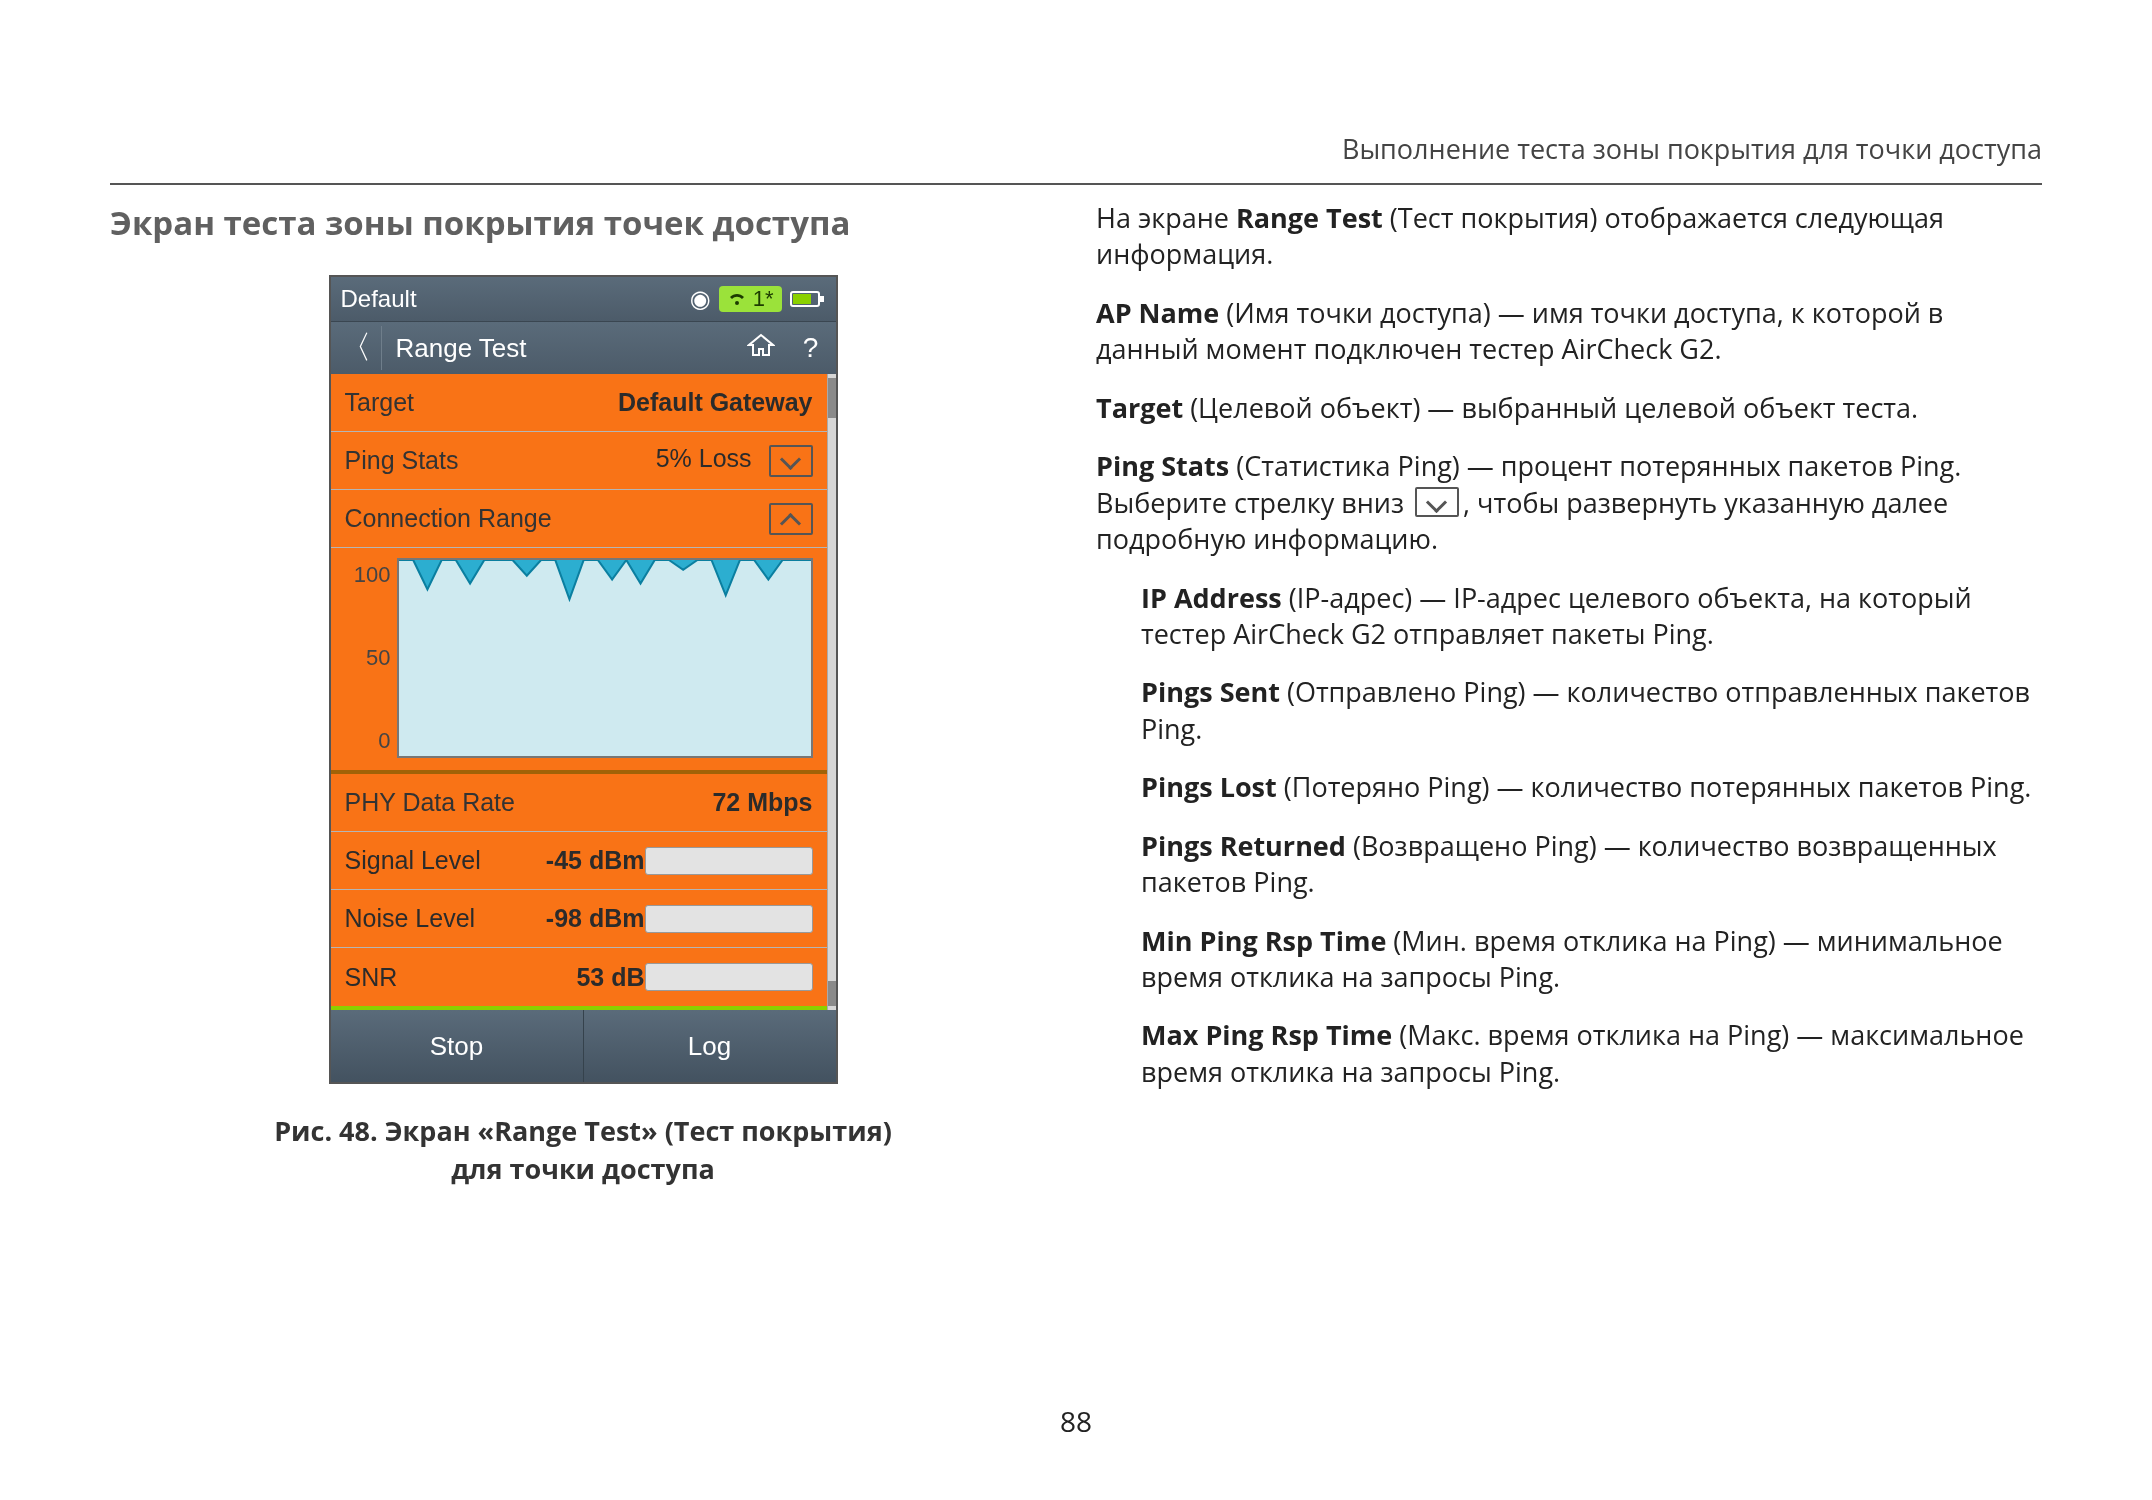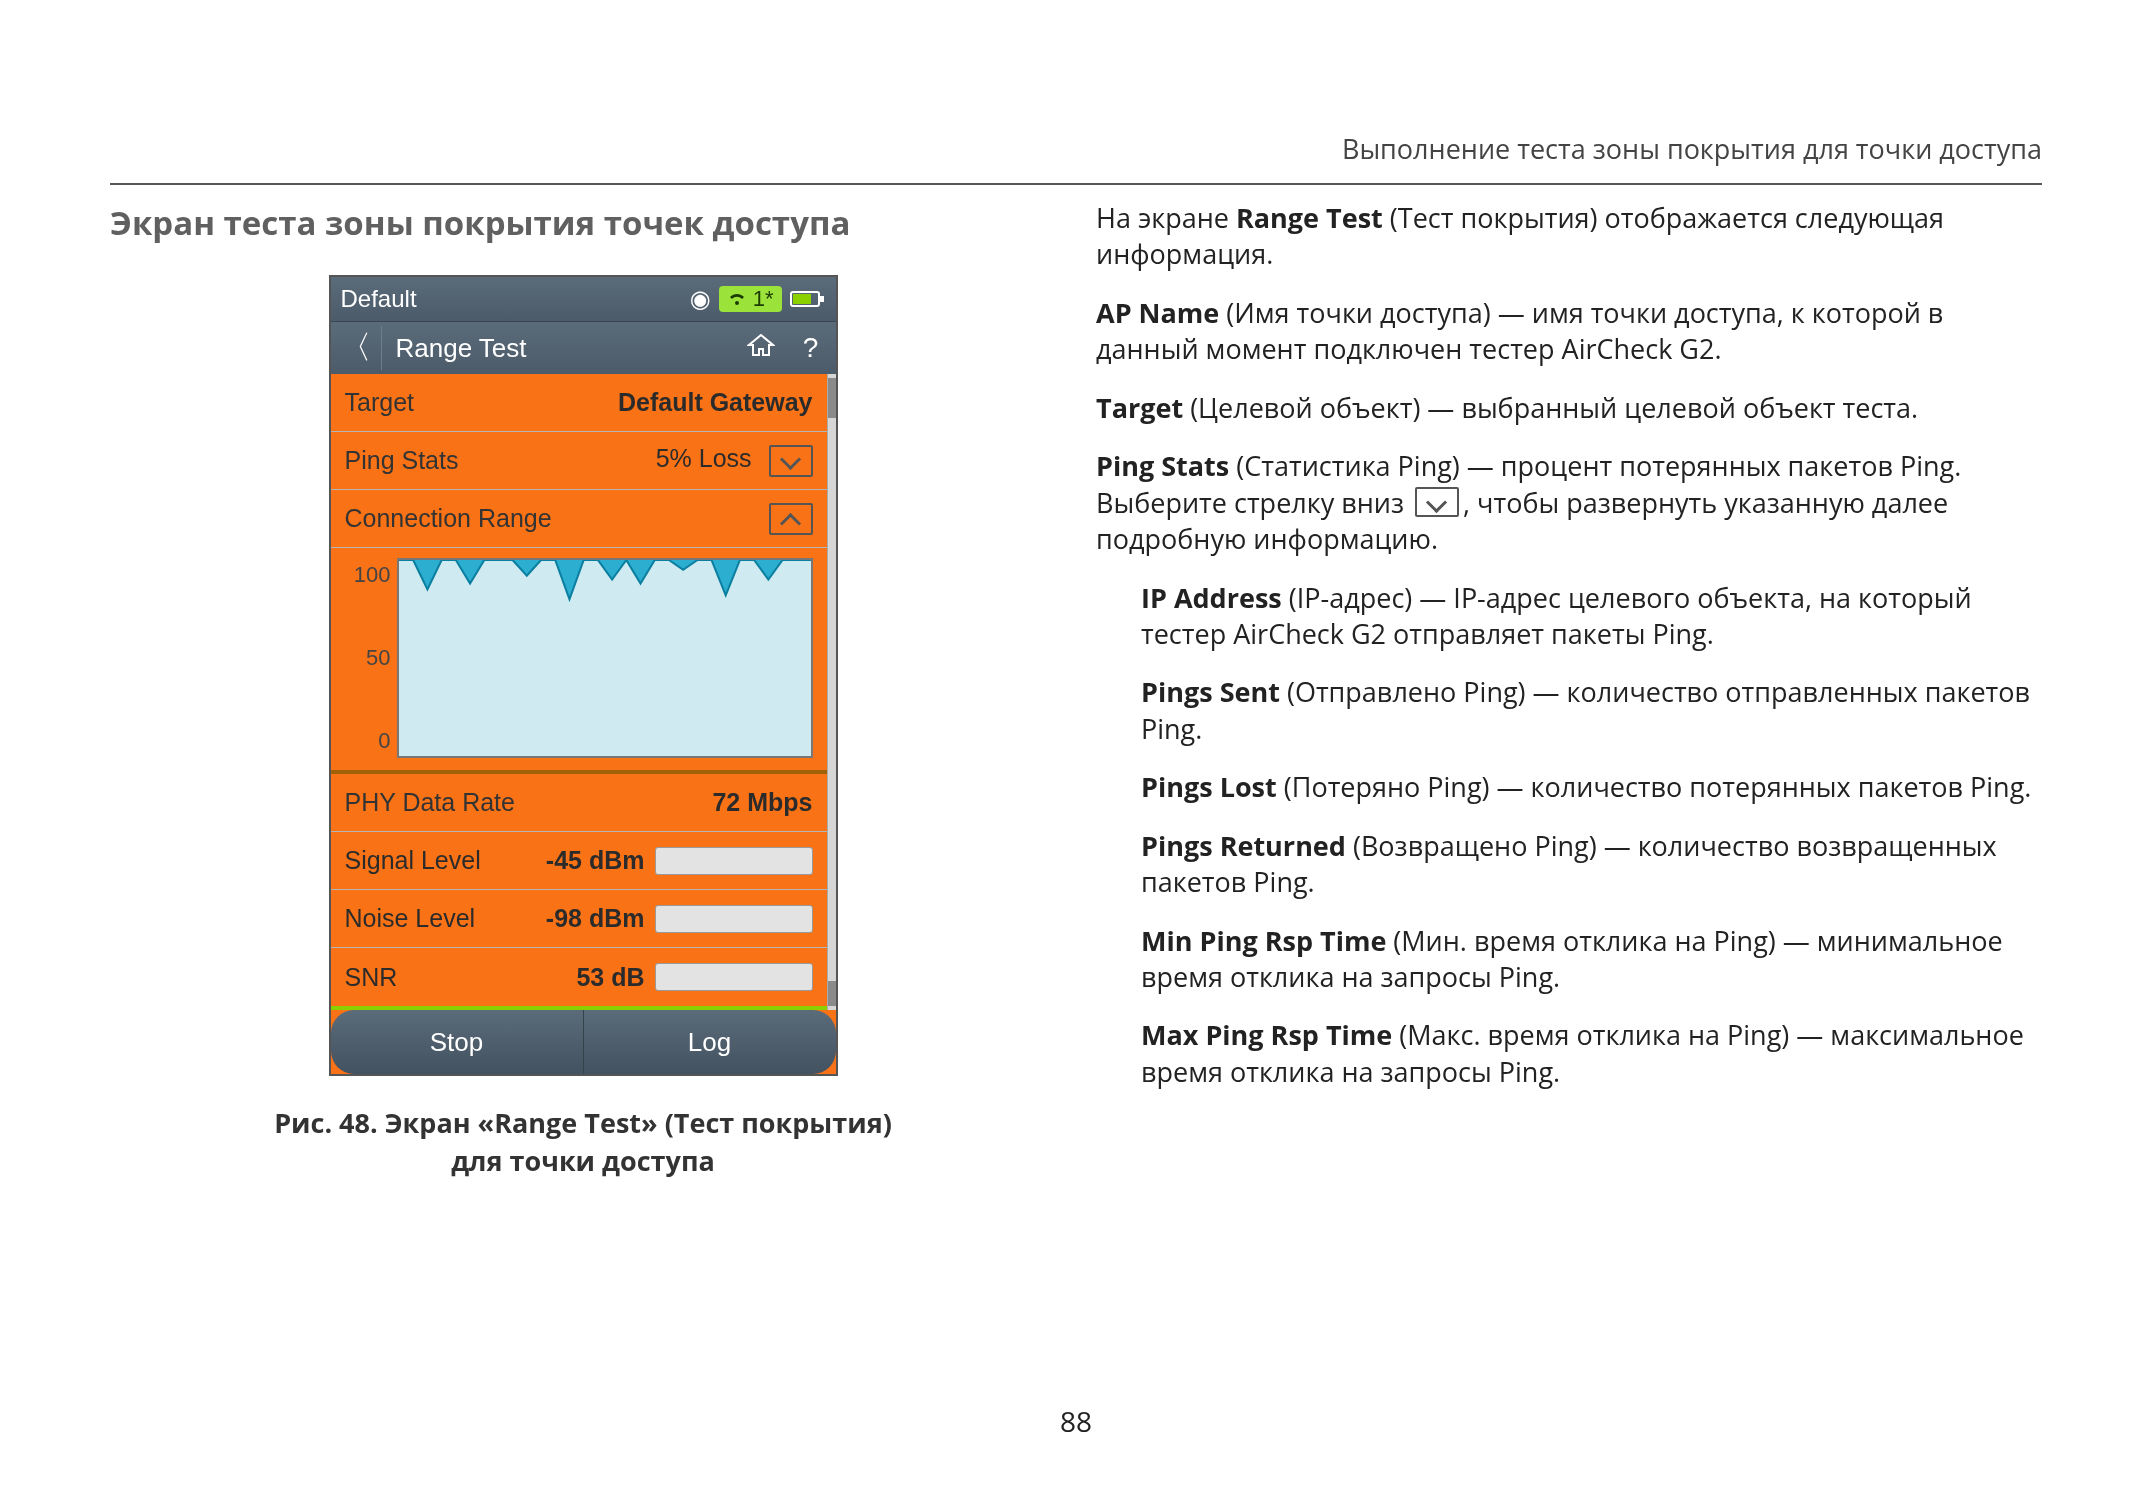--- a/index.html
+++ b/index.html
@@ -269,43 +269,41 @@
     min-height: 58px;
     box-sizing: border-box;
   }
   .bar-row .label {
     flex: 0 0 180px;
   }
   .bar-row .valtext {
     flex: 0 0 120px;
     text-align: right;
     font-weight: 700;
-    padding-right: 10px;
   }
   .bar {
     flex: 1;
     height: 26px;
     background: #e3e3e3;
     border: 1px solid #999;
     border-radius: 3px;
     overflow: hidden;
   }
   .bar .fill {
     height: 100%;
     background: #8bd100;
   }
   .underline-green {
     height: 4px;
     background: #8bd100;
   }
   .footer-buttons {
     display: flex;
-    height: 64px;
+    height: 72px;
     background: linear-gradient(#5a6b7a, #435260);
-    border-radius: 23px;
   }
   .footer-buttons .btn {
     flex: 1;
     display: flex;
     align-items: center;
     justify-content: center;
     color: #fff;
     font-size: 26px;
     border-right: 1px solid #35424c;
   }

